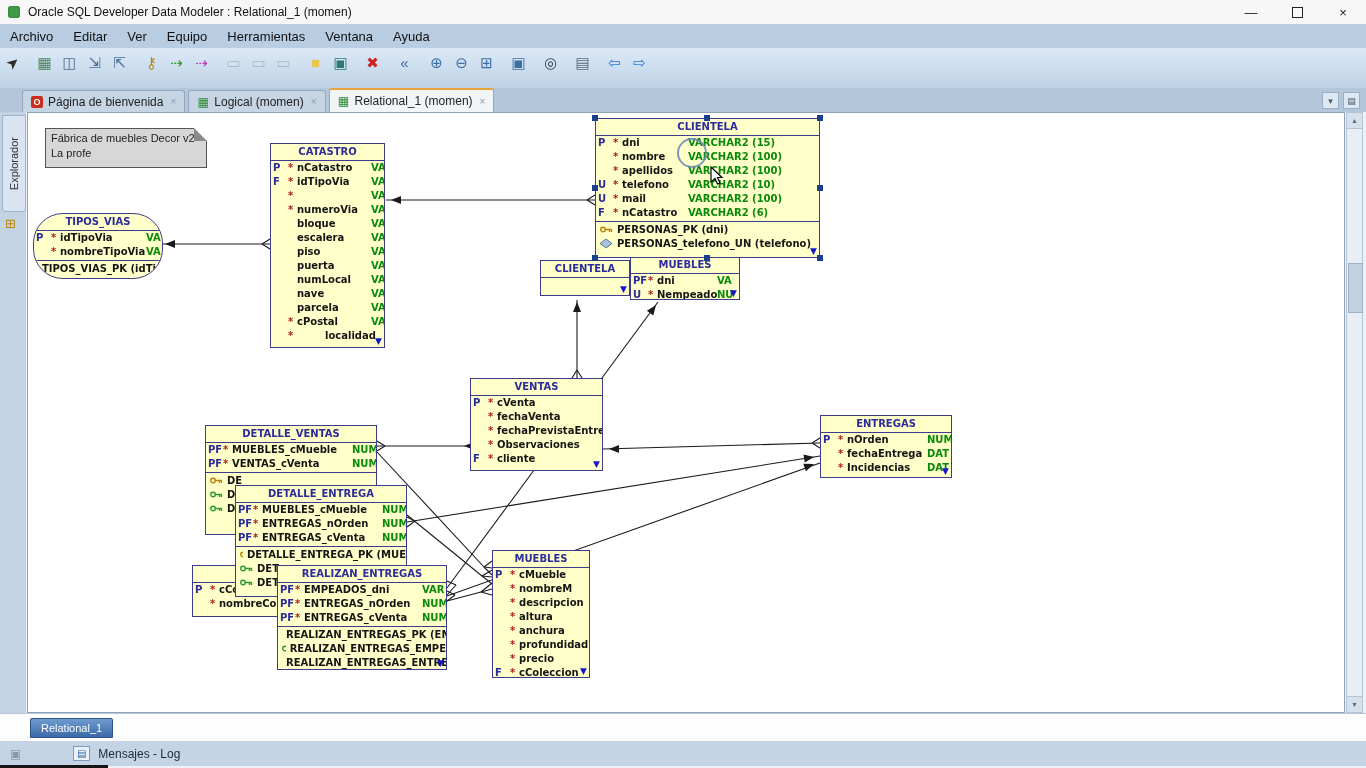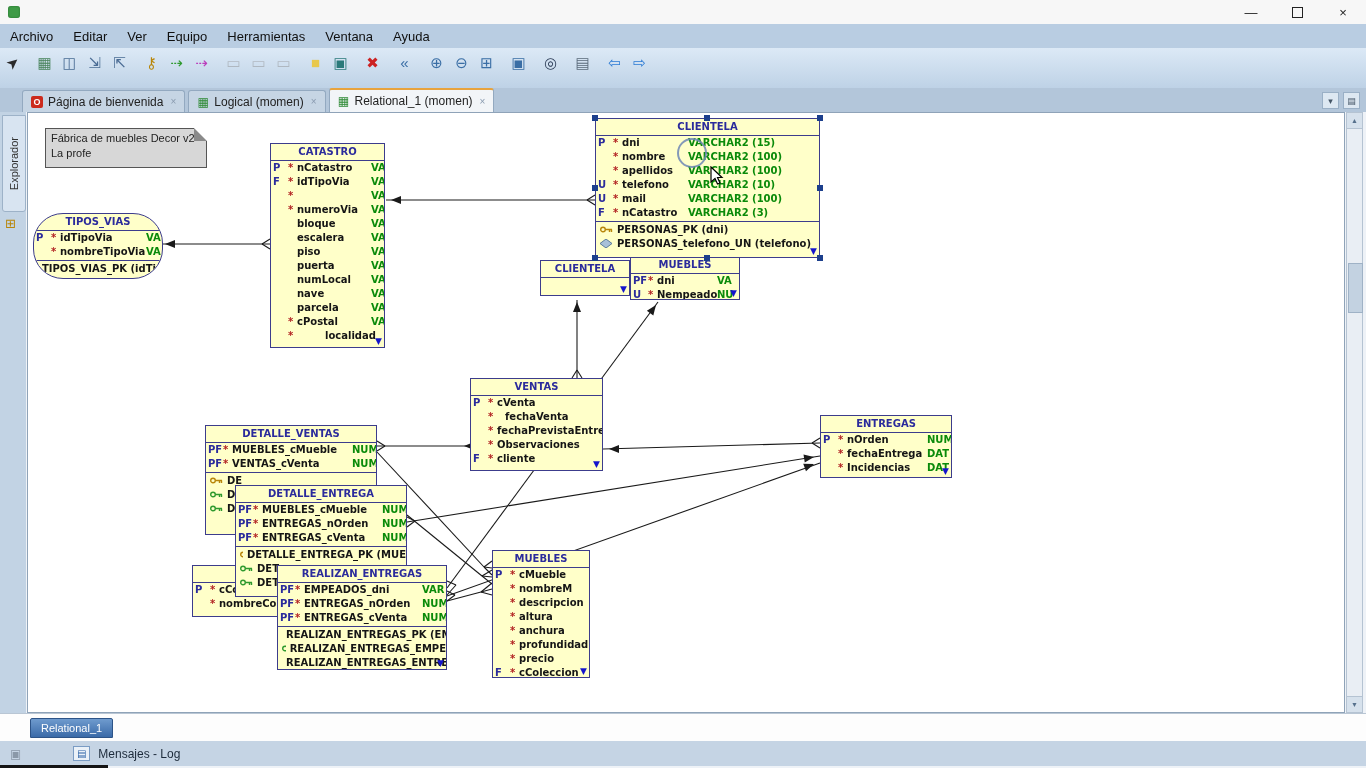--- a/index.html
+++ b/index.html
@@ -88,20 +88,21 @@
   .sbicon.msg{color:#2e64a8;margin-left:52px;border:1px solid #7a9cc4;background:#eaf1f8;
     width:15px;height:13px;display:flex;align-items:center;justify-content:center;font-size:10px}
   .sblabel{margin-left:8px}
   .cornerdark{position:absolute;left:0;top:765px;width:108px;height:3px;background:#141414}
 </style>
 </head>
 <body>
 
 <div class="titlebar">
   <span class="appicon"></span>
+  <span>Oracle SQL Developer Data Modeler : Relational_1 (momen)</span>
   <div class="wctrl">
       <div class="wbtn">—</div>
       <div class="wbtn">
         <span class="sq"></span>
       </div>
       <div class="wbtn">×</div>
     </div>
 </div>
 
 <div class="menubar">
@@ -383,21 +384,21 @@
       <div class="trow">
         <span class="k">U</span>
         <span class="m">*</span>
         <span class="n" style="width: 66px;">mail</span>
         <span class="t">VARCHAR2 (100)</span>
       </div>
       <div class="trow">
         <span class="k">F</span>
         <span class="m">*</span>
         <span class="n" style="width: 66px;">nCatastro</span>
-        <span class="t">VARCHAR2 (3)</span>
+        <span class="t">VARCHAR2 (6)</span>
       </div>
       <div class="ksep"></div>
       <div class="krow">
         <svg width="13" height="9">
           <circle cx="3" cy="4.5" r="2.3" fill="none" stroke="#b8860b" stroke-width="1.4"></circle>
           <path d="M5.4 4.5 H12 M9.5 4.5 V7 M11.5 4.5 V7" stroke="#b8860b" stroke-width="1.4" fill="none"></path>
         </svg>
         <span>PERSONAS_PK (dni)</span>
       </div>
       <div class="krow">
@@ -411,21 +412,21 @@
     <div class="tbl" style="left: 470px; top: 378px; width: 133px; height: 93px;">
       <div class="hdr">VENTAS</div>
       <div class="trow">
         <span class="k">P</span>
         <span class="m">*</span>
         <span class="n" style="width: auto;">cVenta</span>
       </div>
       <div class="trow">
         <span class="k"></span>
         <span class="m">*</span>
-        <span class="n" style="width: auto; margin-left: 8px;">fechaVenta</span>
+        <span class="n" style="width: auto;">fechaVenta</span>
       </div>
       <div class="trow">
         <span class="k"></span>
         <span class="m">*</span>
         <span class="n" style="width: auto;">fechaPrevistaEntrega</span>
       </div>
       <div class="trow">
         <span class="k"></span>
         <span class="m">*</span>
         <span class="n" style="width: auto;">Observaciones</span>

